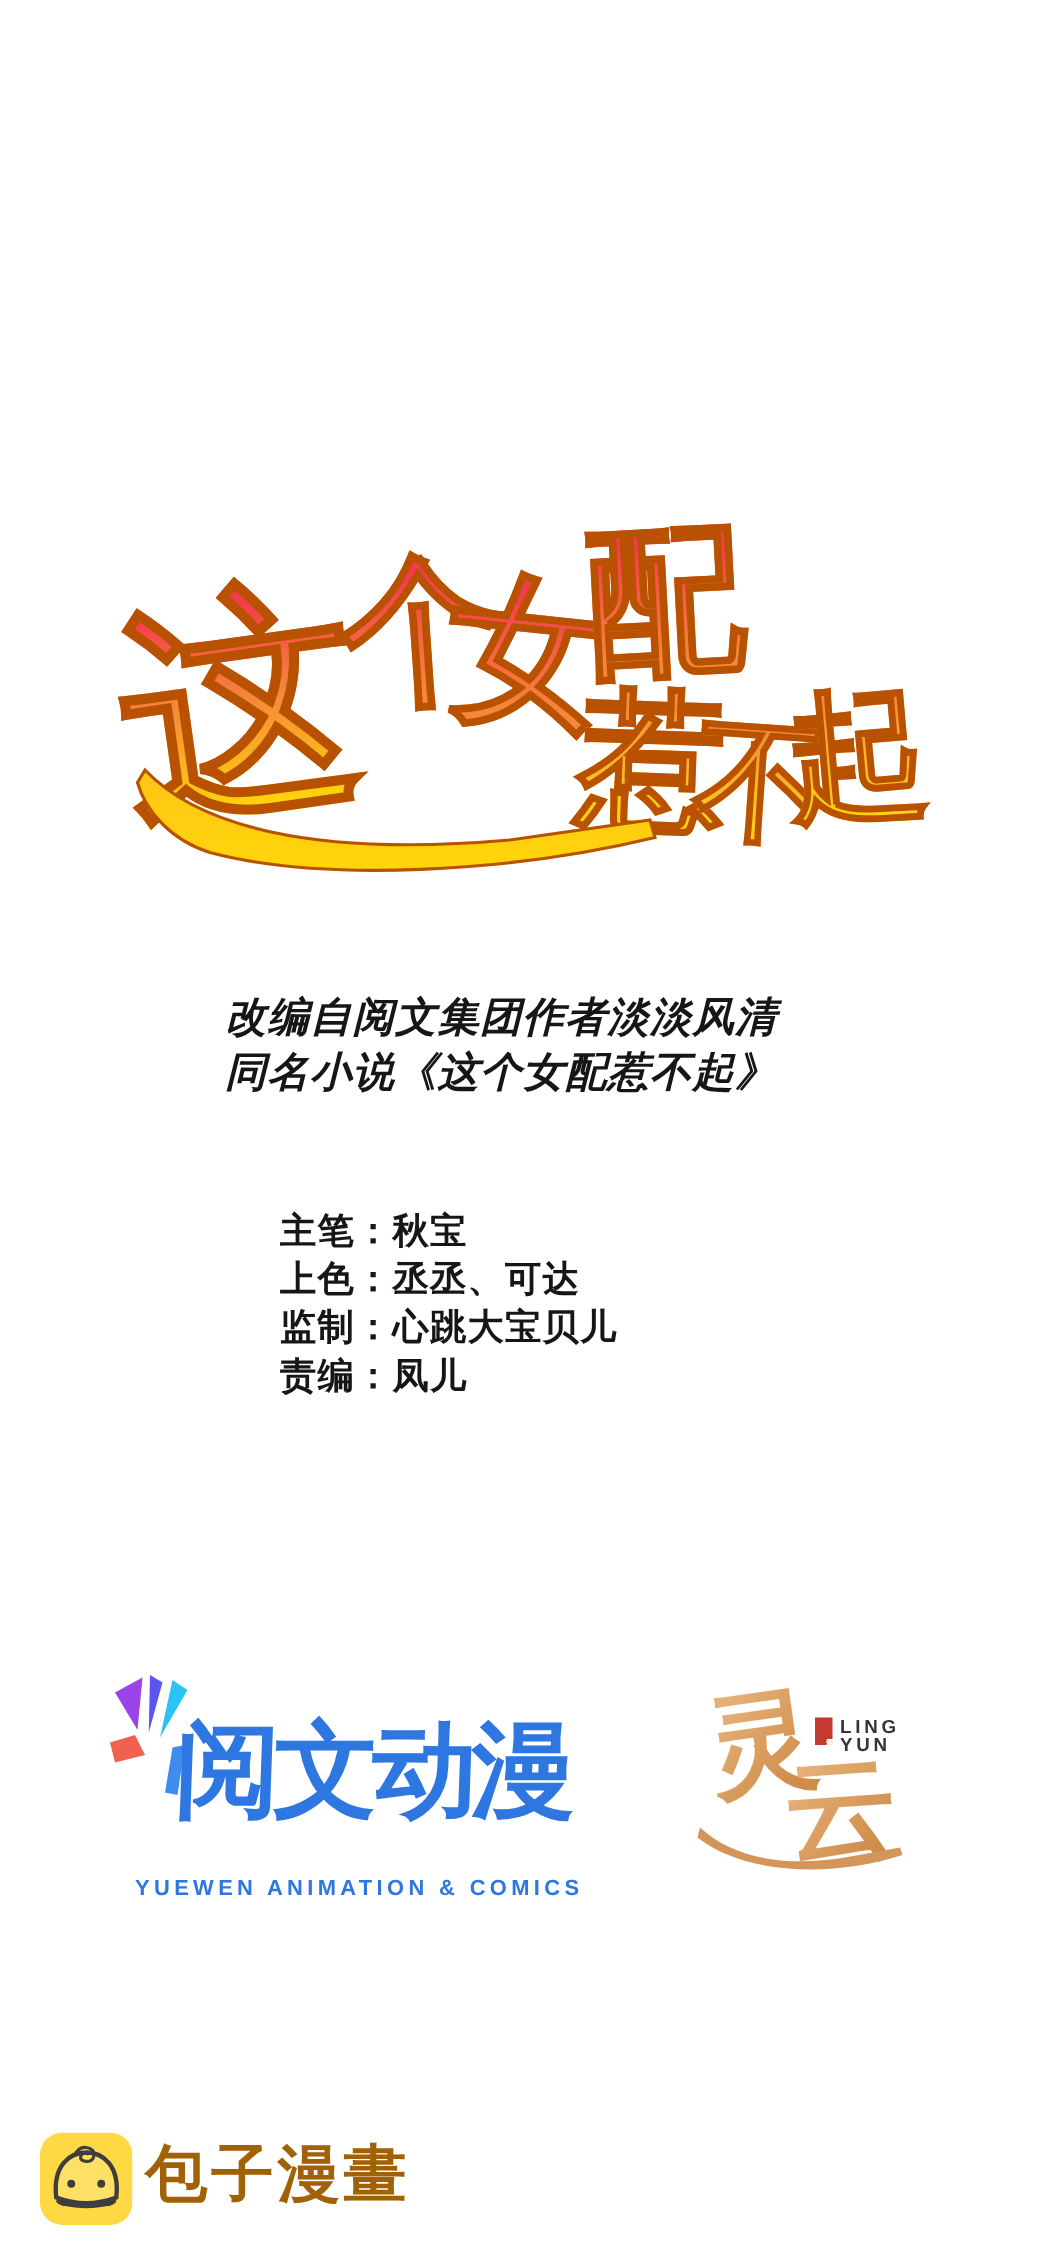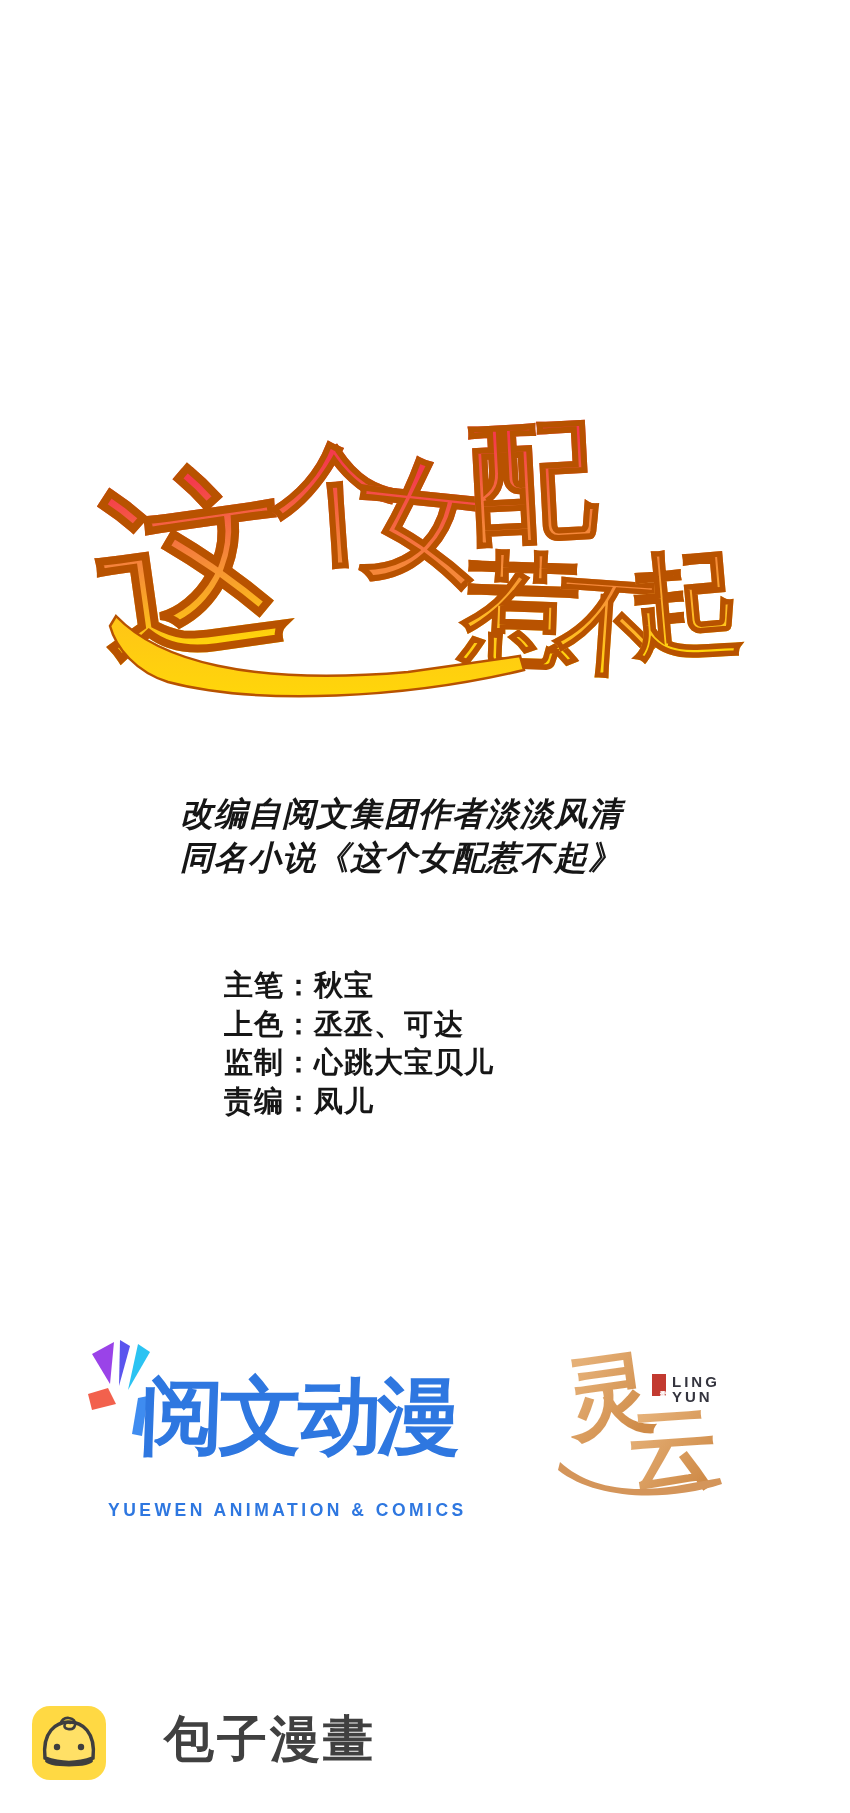--- a/index.html
+++ b/index.html
@@ -80,21 +80,21 @@
   .ly-en{
     position:absolute;left:672px;top:1374px;
     font-size:15px;font-weight:700;letter-spacing:3px;
     color:#34343e;line-height:15px;white-space:nowrap;
   }
   
   .bz-icon{position:absolute;left:32px;top:1706px;width:74px;height:74px;}
   .bz-label{
     position:absolute;left:116px;top:1712px;
     font-size:50px;font-weight:700;letter-spacing:3px;
-    color:#404040;line-height:1.1;white-space:nowrap;margin-left:48px;
+    color:#a16207;line-height:1.1;white-space:nowrap;
   }
 </style>
 </head>
 <body>
 
 <div id="page">
 
   <div>
     <span class="tchar tc0 g-full">这</span>
     <span class="tchar tc1 g-red">个</span>

